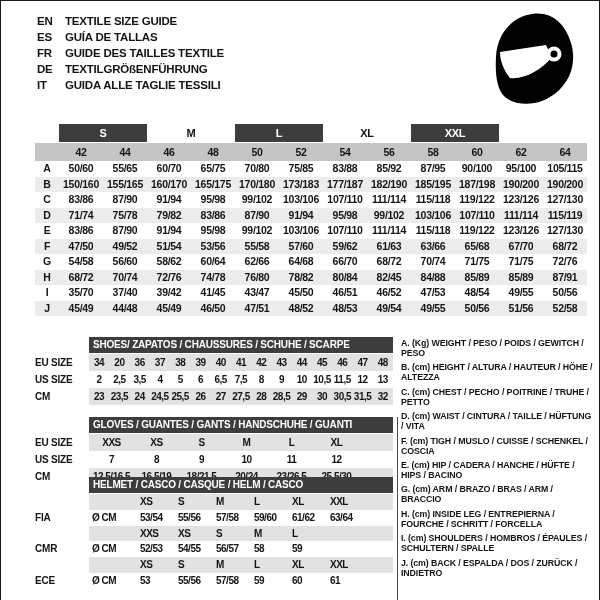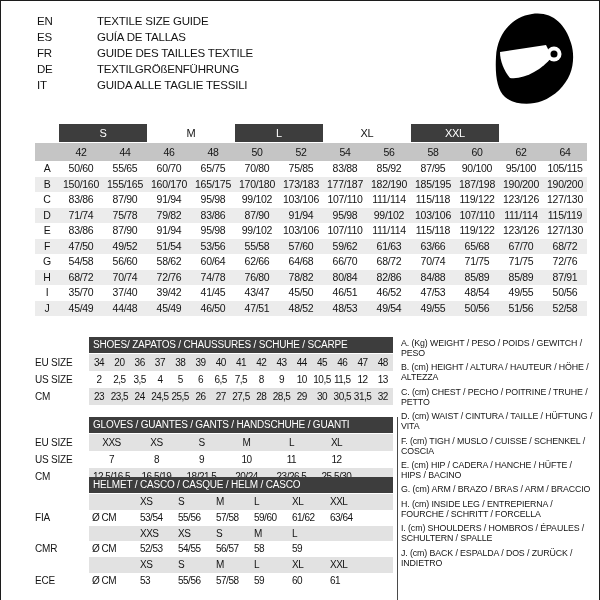--- a/index.html
+++ b/index.html
@@ -1,24 +1,24 @@
 <!DOCTYPE html>
 <html><head>
 <meta charset="utf-8">
 <style>
   html,body{margin:0;padding:0;background:#fff;}
   .page{position:relative;width:598px;height:599px;background:#fff;
         border-top:1px solid #1c1c1c;border-left:1px solid #1c1c1c;border-right:1px solid #1c1c1c;
-        font-family:"Liberation Sans","DejaVu Sans",sans-serif;font-weight:normal;color:#141414;overflow:hidden;}
+        font-family:"Liberation Sans","DejaVu Sans",sans-serif;font-weight:bold;color:#141414;overflow:hidden;}
 
   
   .lang-list{position:absolute;left:36px;top:12px;}
   .lang-row{display:flex;font-size:11.5px;line-height:16px;letter-spacing:-0.2px;}
   .lang-code{width:28px;flex:0 0 28px;}
-  .lang-label{white-space:nowrap;margin-left:32px;}
+  .lang-label{white-space:nowrap;}
 
   .helmet-svg{position:absolute;left:483px;top:6px;width:92px;height:102px;}
 
   
   .main-table{position:absolute;left:34px;top:123px;width:552px;font-size:10.5px;letter-spacing:-0.3px;}
   .grow,.nrow,.brow{display:grid;grid-template-columns:24px repeat(12,1fr);}
   .grow{height:18px;margin-bottom:1px;}
   .gcell{text-align:center;line-height:18px;font-size:11px;}
   .gcell.dark{background:var(--dark);color:#fff;}
   .nrow{height:18px;background:var(--hdrgray);}
@@ -220,21 +220,21 @@
         </div>
         <div class="brow alt">
           <div class="rlab">H</div>
           <div>68/72</div>
           <div>70/74</div>
           <div>72/76</div>
           <div>74/78</div>
           <div>76/80</div>
           <div>78/82</div>
           <div>80/84</div>
-          <div>82/86</div>
+          <div>82/45</div>
           <div>84/88</div>
           <div>85/89</div>
           <div>85/89</div>
           <div>87/91</div>
         </div>
         <div class="brow">
           <div class="rlab">I</div>
           <div>35/70</div>
           <div>37/40</div>
           <div>39/42</div>

